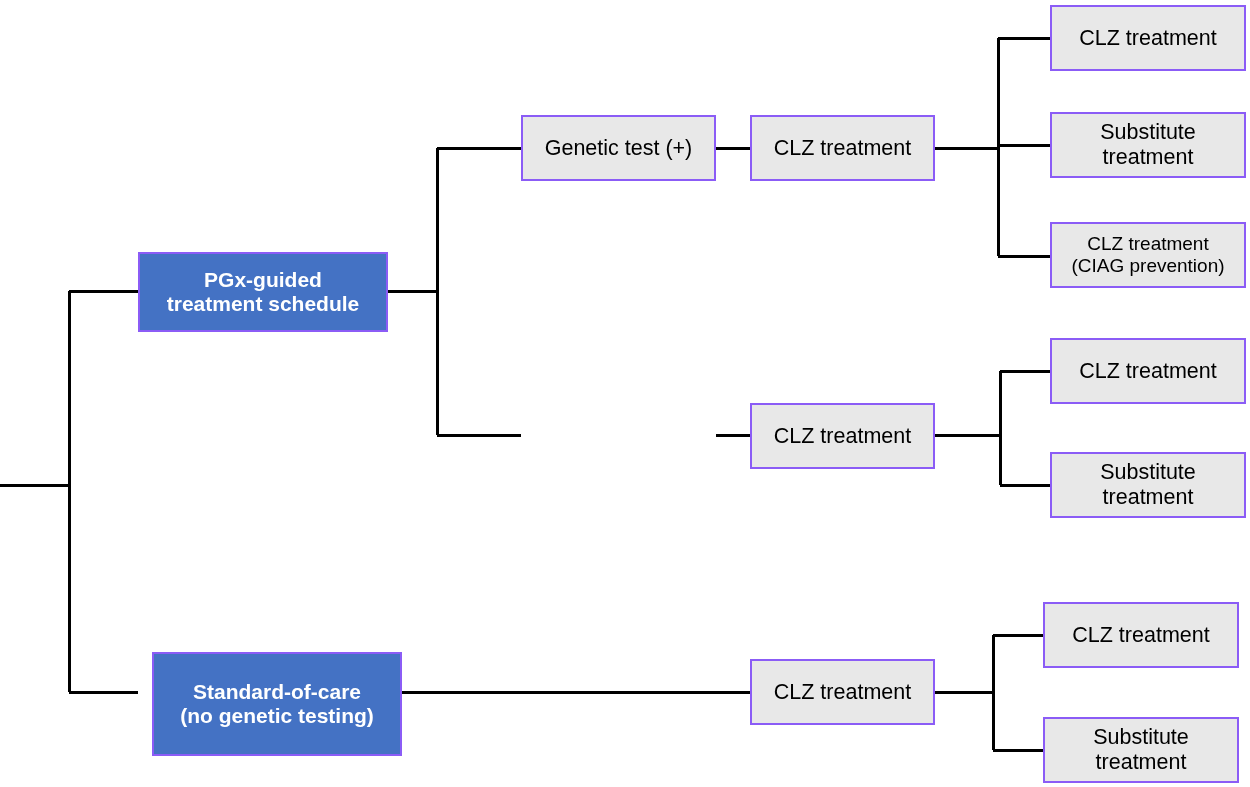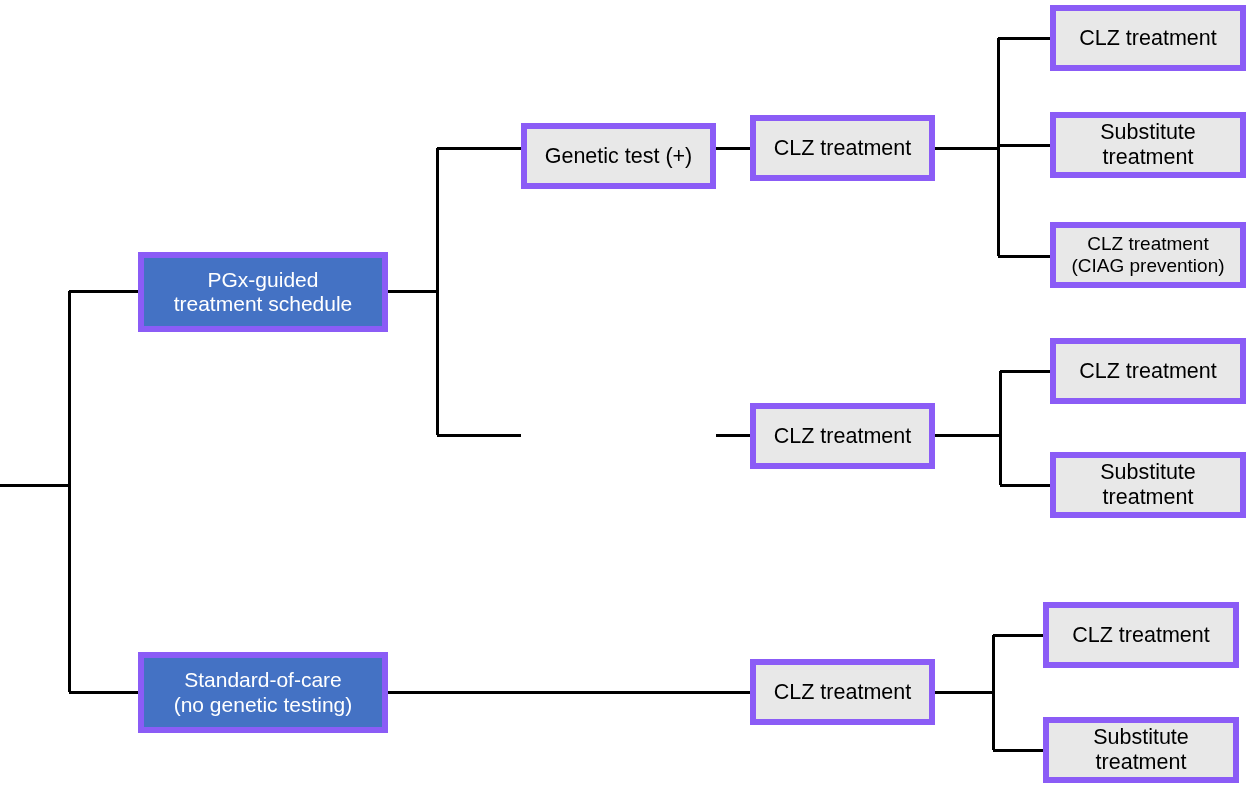--- a/index.html
+++ b/index.html
@@ -24,34 +24,34 @@
     width: 1250px;
     height: 787px;
   }
   .node {
     position: absolute;
     box-sizing: border-box;
     display: flex;
     align-items: center;
     justify-content: center;
     text-align: center;
-    border: 6px solid #8b5cf6;
+    border: 2px solid #8b5cf6;
     line-height: 1.16;
     z-index: 2;
     white-space: pre-line;
   }
   .node.grey {
     background: #e8e8e8;
     color: #000000;
     font-size: 21.5px;
   }
   .node.blue {
     background: #4472c4;
     color: #ffffff;
-    font-weight: normal;
+    font-weight: bold;
     font-size: 21px;
   }
   .node.small {
     font-size: 19px;
   }
 </style>
 </head>
 <body>
 
 <div id="diagram">
@@ -76,23 +76,23 @@
       <path d="M 1000 371 L 1050 371" stroke="#000000" stroke-width="3" fill="none" shape-rendering="crispEdges"></path>
       <path d="M 1000 485 L 1050 485" stroke="#000000" stroke-width="3" fill="none" shape-rendering="crispEdges"></path>
       <path d="M 388 692 L 750 692" stroke="#000000" stroke-width="3" fill="none" shape-rendering="crispEdges"></path>
       <path d="M 935 692 L 993 692" stroke="#000000" stroke-width="3" fill="none" shape-rendering="crispEdges"></path>
       <path d="M 993 635 L 993 750" stroke="#000000" stroke-width="3" fill="none" shape-rendering="crispEdges"></path>
       <path d="M 993 635 L 1043 635" stroke="#000000" stroke-width="3" fill="none" shape-rendering="crispEdges"></path>
       <path d="M 993 750 L 1043 750" stroke="#000000" stroke-width="3" fill="none" shape-rendering="crispEdges"></path>
     </svg>
 <div class="node blue" style="left: 138px; top: 252px; width: 250px; height: 80px;">PGx-guided
 treatment schedule</div>
-    <div class="node blue" style="left: 138px; top: 652px; width: 250px; height: 81px;">Standard-of-care
+    <div class="node blue" style="left: 152px; top: 652px; width: 250px; height: 104px;">Standard-of-care
 (no genetic testing)</div>
-    <div class="node grey" style="left: 521px; top: 115px; width: 195px; height: 66px; margin-top: 8px;">Genetic test (+)</div>
+    <div class="node grey" style="left: 521px; top: 115px; width: 195px; height: 66px;">Genetic test (+)</div>
     <div class="node grey" style="left: 750px; top: 115px; width: 185px; height: 66px;">CLZ treatment</div>
     <div class="node grey" style="left: 750px; top: 403px; width: 185px; height: 66px;">CLZ treatment</div>
     <div class="node grey" style="left: 750px; top: 659px; width: 185px; height: 66px;">CLZ treatment</div>
     <div class="node grey" style="left: 1050px; top: 5px; width: 196px; height: 66px;">CLZ treatment</div>
     <div class="node grey" style="left: 1050px; top: 112px; width: 196px; height: 66px;">Substitute
 treatment</div>
     <div class="node grey small" style="left: 1050px; top: 222px; width: 196px; height: 66px;">CLZ treatment
 (CIAG prevention)</div>
     <div class="node grey" style="left: 1050px; top: 338px; width: 196px; height: 66px;">CLZ treatment</div>
     <div class="node grey" style="left: 1050px; top: 452px; width: 196px; height: 66px;">Substitute

